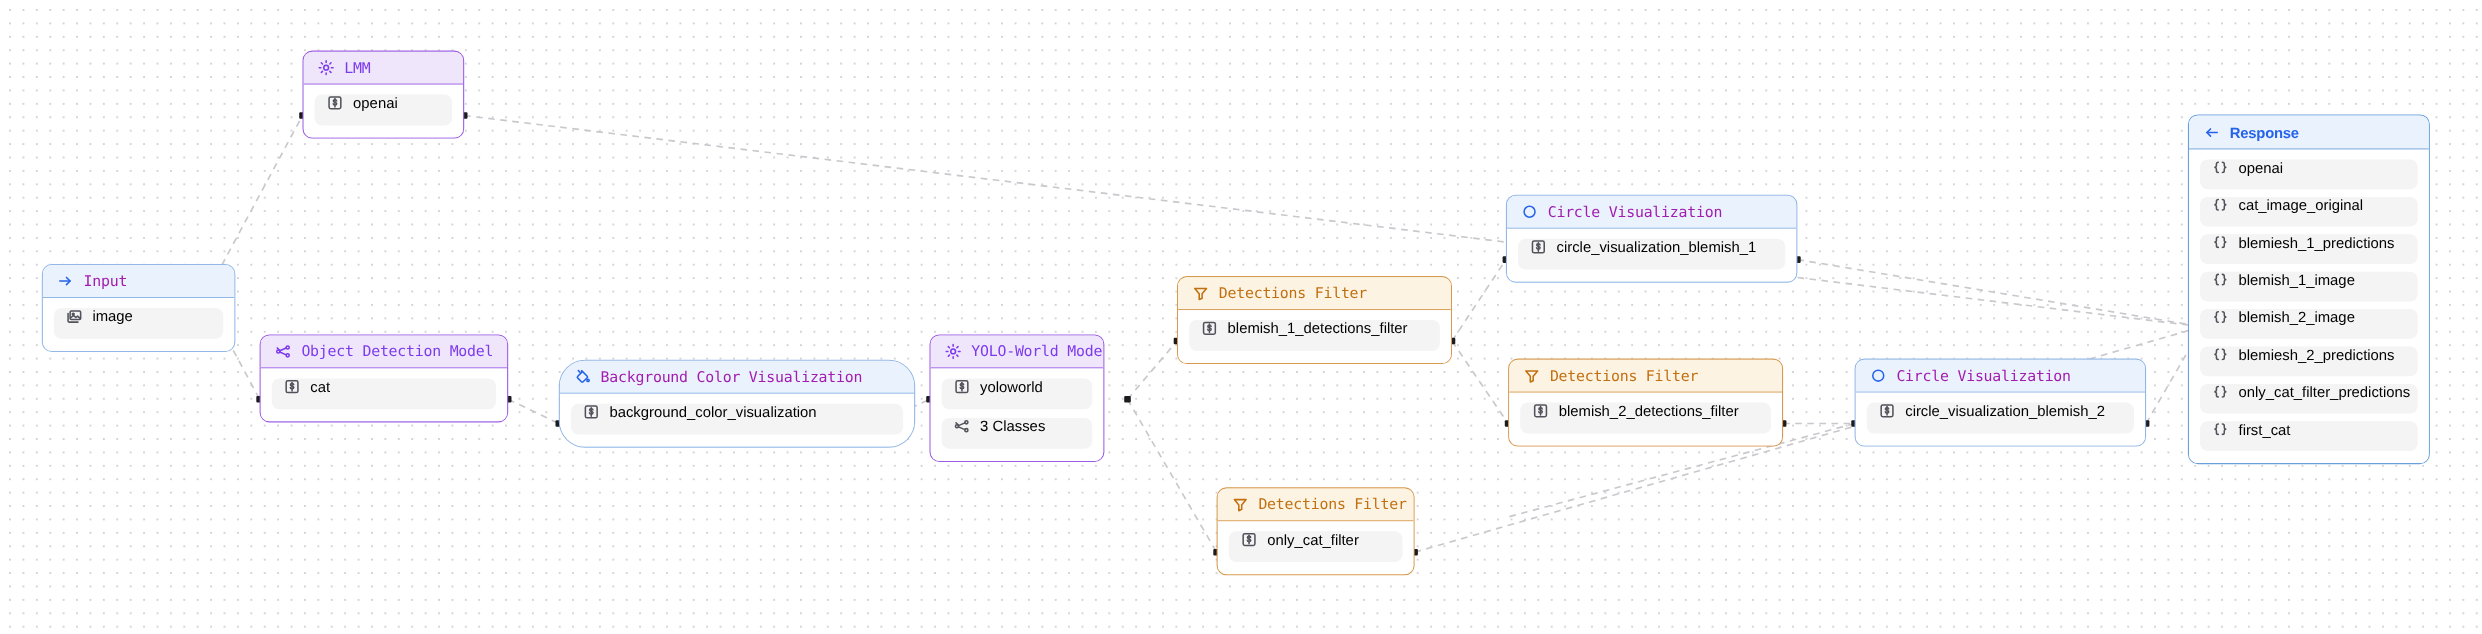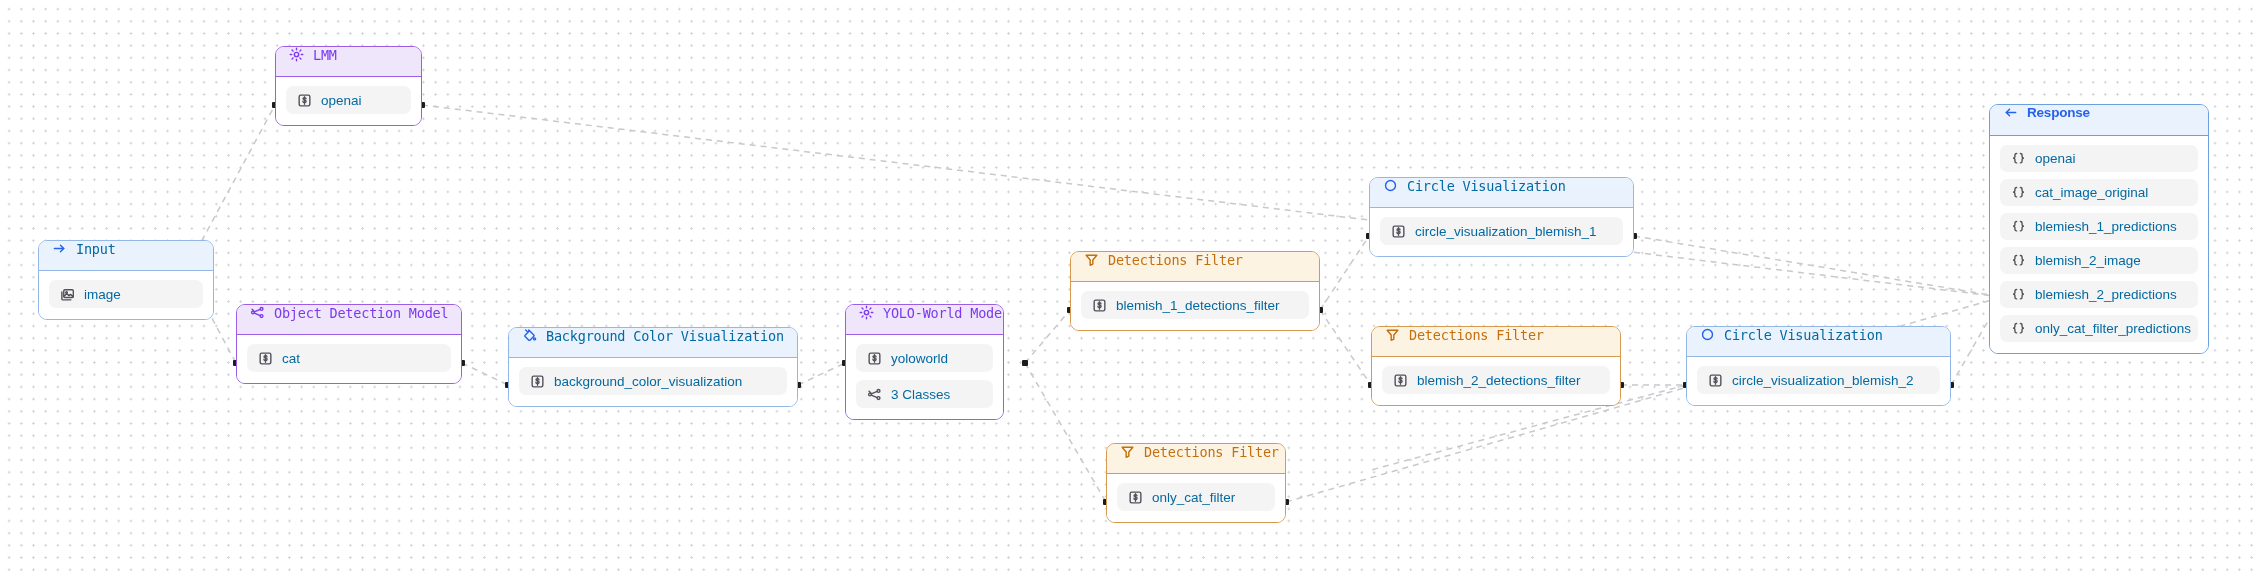--- a/index.html
+++ b/index.html
@@ -20,51 +20,51 @@
   #edges { position: absolute; left: 0; top: 0; width: 2256px; height: 576px; pointer-events: none; }
 
   .node {
     position: absolute;
     box-sizing: border-box;
     border-radius: 9px;
     background: #ffffff;
     overflow: hidden;
   }
   .node-header {
-    display: flex; 
+    display: flex; align-items: center;
     gap: 9px;
     padding: 0 13px;
     height: 30px;
     font-family: "DejaVu Sans Mono", monospace;
     font-size: 13.5px;
     letter-spacing: -0.2px;
     white-space: nowrap;
     box-sizing: border-box;
   }
   .node-body {
     padding: 9px 10px 11px 10px;
     display: flex; flex-direction: column; gap: 8px;
     background: #ffffff;
   }
   .row {
-    display: flex; align-items: center; gap: 9px;
+    display: flex; gap: 9px;
     background: #f4f4f5;
     border-radius: 7px;
     height: 28px;
     padding: 0 11px;
     font-size: 13.5px;
-    color: #0369a1;
+    color: #000000;
     white-space: nowrap;
     box-sizing: border-box;
   }
   .row .ic { flex: 0 0 auto; display: flex; align-items: center; justify-content: center; width: 15px; height: 15px; }
 
   
   .t-blue   { border: 1.6px solid #93b8e8; }
-  .t-blue   .node-header { background: #eaf2fd; color: #0369a1; border-bottom: 1.6px solid #93b8e8; }
+  .t-blue   .node-header { background: #eaf2fd; color: #a21caf; border-bottom: 1.6px solid #93b8e8; }
   .t-purple { border: 1.6px solid #9b5de5; }
   .t-purple .node-header { background: #f0e6fb; color: #7c3aed; border-bottom: 1.6px solid #9b5de5; }
   .t-orange { border: 1.6px solid #d79a4e; }
   .t-orange .node-header { background: #fdf3e3; color: #c2700f; border-bottom: 1.6px solid #d79a4e; }
 
   
   .panel {
     position: absolute;
     box-sizing: border-box;
     border: 1.6px solid #6aa0dd;
@@ -199,21 +199,21 @@
               <svg width="15" height="15" viewBox="0 0 16 16" fill="none" stroke="#52525b" stroke-width="1.5" stroke-linecap="round" stroke-linejoin="round">
                 <rect x="2.3" y="2.3" width="11.4" height="11.4" rx="1.6"></rect>
                 <path d="M9.6 6.1c0-.7-.7-1.2-1.6-1.2s-1.6.5-1.6 1.2.6 1 1.6 1.3 1.7.6 1.7 1.4-.8 1.3-1.7 1.3-1.7-.5-1.7-1.3"></path>
                 <path d="M8 3.9v8.2"></path>
               </svg>
             </span>
             <span>cat</span>
           </div>
         </div>
       </div>
-      <div class="node t-blue" style="left: 508px; top: 327px; width: 290px;">
+      <div class="node t-blue" style="left: 508px; top: 327px; width: 324px; border-radius: 24px;">
         <div class="node-header">
           <span class="hdr-ic">
             <svg width="15" height="15" viewBox="0 0 16 16" fill="none" stroke="#2563eb" stroke-width="1.5" stroke-linecap="round" stroke-linejoin="round">
               <path d="M7.2 2.1 12.6 7.5a1 1 0 0 1 0 1.4l-3.9 3.9a1.2 1.2 0 0 1-1.7 0L3.3 9.1a1 1 0 0 1 0-1.4l3.9-3.9z"></path>
               <path d="M5.6 3.7 4 2.1"></path>
               <circle cx="13.4" cy="11.6" r="1.1"></circle>
             </svg>
           </span>
           <span>Background Color Visualization</span>
         </div>
@@ -413,36 +413,54 @@
             </span>
             <span>blemiesh_1_predictions</span>
           </div>
           <div class="row">
             <span class="ic">
               <svg width="15" height="15" viewBox="0 0 16 16" fill="none" stroke="#52525b" stroke-width="1.5" stroke-linecap="round" stroke-linejoin="round">
                 <path d="M6 2.6c-1.3 0-1.8.6-1.8 1.7v1.6c0 1-.5 1.5-1.4 1.6v.3c.9.1 1.4.6 1.4 1.6v1.6c0 1.1.5 1.7 1.8 1.7"></path>
                 <path d="M10 2.6c1.3 0 1.8.6 1.8 1.7v1.6c0 1 .5 1.5 1.4 1.6v.3c-.9.1-1.4.6-1.4 1.6v1.6c0 1.1-.5 1.7-1.8 1.7"></path>
               </svg>
             </span>
+            <span>blemish_1_image</span>
+          </div>
+          <div class="row">
+            <span class="ic">
+              <svg width="15" height="15" viewBox="0 0 16 16" fill="none" stroke="#52525b" stroke-width="1.5" stroke-linecap="round" stroke-linejoin="round">
+                <path d="M6 2.6c-1.3 0-1.8.6-1.8 1.7v1.6c0 1-.5 1.5-1.4 1.6v.3c.9.1 1.4.6 1.4 1.6v1.6c0 1.1.5 1.7 1.8 1.7"></path>
+                <path d="M10 2.6c1.3 0 1.8.6 1.8 1.7v1.6c0 1 .5 1.5 1.4 1.6v.3c-.9.1-1.4.6-1.4 1.6v1.6c0 1.1-.5 1.7-1.8 1.7"></path>
+              </svg>
+            </span>
             <span>blemish_2_image</span>
           </div>
           <div class="row">
             <span class="ic">
               <svg width="15" height="15" viewBox="0 0 16 16" fill="none" stroke="#52525b" stroke-width="1.5" stroke-linecap="round" stroke-linejoin="round">
                 <path d="M6 2.6c-1.3 0-1.8.6-1.8 1.7v1.6c0 1-.5 1.5-1.4 1.6v.3c.9.1 1.4.6 1.4 1.6v1.6c0 1.1.5 1.7 1.8 1.7"></path>
                 <path d="M10 2.6c1.3 0 1.8.6 1.8 1.7v1.6c0 1 .5 1.5 1.4 1.6v.3c-.9.1-1.4.6-1.4 1.6v1.6c0 1.1-.5 1.7-1.8 1.7"></path>
               </svg>
             </span>
             <span>blemiesh_2_predictions</span>
           </div>
           <div class="row">
             <span class="ic">
               <svg width="15" height="15" viewBox="0 0 16 16" fill="none" stroke="#52525b" stroke-width="1.5" stroke-linecap="round" stroke-linejoin="round">
                 <path d="M6 2.6c-1.3 0-1.8.6-1.8 1.7v1.6c0 1-.5 1.5-1.4 1.6v.3c.9.1 1.4.6 1.4 1.6v1.6c0 1.1.5 1.7 1.8 1.7"></path>
                 <path d="M10 2.6c1.3 0 1.8.6 1.8 1.7v1.6c0 1 .5 1.5 1.4 1.6v.3c-.9.1-1.4.6-1.4 1.6v1.6c0 1.1-.5 1.7-1.8 1.7"></path>
               </svg>
             </span>
             <span>only_cat_filter_predictions</span>
+          </div>
+          <div class="row">
+            <span class="ic">
+              <svg width="15" height="15" viewBox="0 0 16 16" fill="none" stroke="#52525b" stroke-width="1.5" stroke-linecap="round" stroke-linejoin="round">
+                <path d="M6 2.6c-1.3 0-1.8.6-1.8 1.7v1.6c0 1-.5 1.5-1.4 1.6v.3c.9.1 1.4.6 1.4 1.6v1.6c0 1.1.5 1.7 1.8 1.7"></path>
+                <path d="M10 2.6c1.3 0 1.8.6 1.8 1.7v1.6c0 1 .5 1.5 1.4 1.6v.3c-.9.1-1.4.6-1.4 1.6v1.6c0 1.1-.5 1.7-1.8 1.7"></path>
+              </svg>
+            </span>
+            <span>first_cat</span>
           </div>
         </div>
       </div>
     </div>
 </div>
 
 </body></html>

